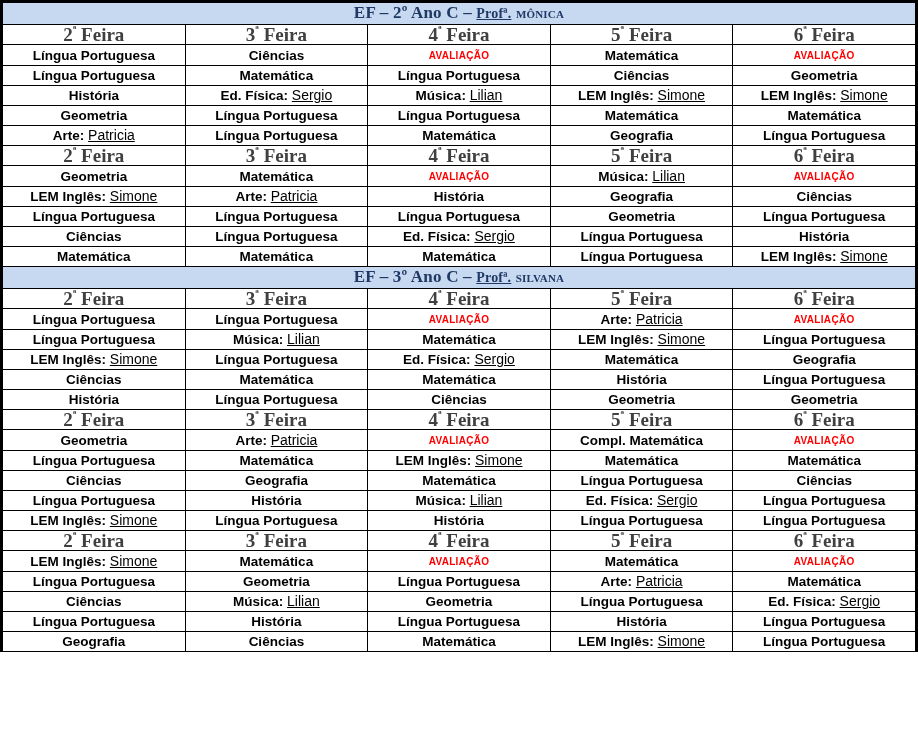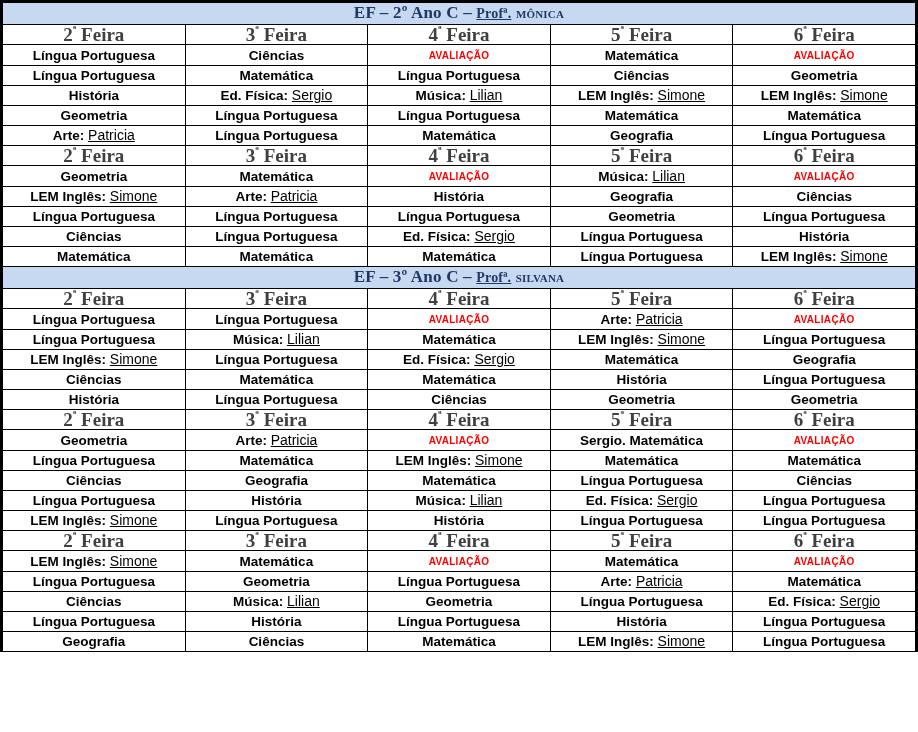--- a/index.html
+++ b/index.html
@@ -230,21 +230,21 @@
           <td class="day-cell">2<sup>ª</sup> Feira</td>
           <td class="day-cell">3<sup>ª</sup> Feira</td>
           <td class="day-cell">4<sup>ª</sup> Feira</td>
           <td class="day-cell">5<sup>ª</sup> Feira</td>
           <td class="day-cell">6<sup>ª</sup> Feira</td>
         </tr>
         <tr>
           <td class="subj"><span>Geometria</span></td>
           <td class="subj"><span>Arte:</span> <span class="who">Patricia</span></td>
           <td class="subj"><span class="aval">AVALIAÇÃO</span></td>
-          <td class="subj"><span>Sergio. Matemática</span></td>
+          <td class="subj"><span>Compl. Matemática</span></td>
           <td class="subj"><span class="aval">AVALIAÇÃO</span></td>
         </tr>
         <tr>
           <td class="subj"><span>Língua Portuguesa</span></td>
           <td class="subj"><span>Matemática</span></td>
           <td class="subj"><span>LEM Inglês:</span> <span class="who">Simone</span></td>
           <td class="subj"><span>Matemática</span></td>
           <td class="subj"><span>Matemática</span></td>
         </tr>
         <tr>

